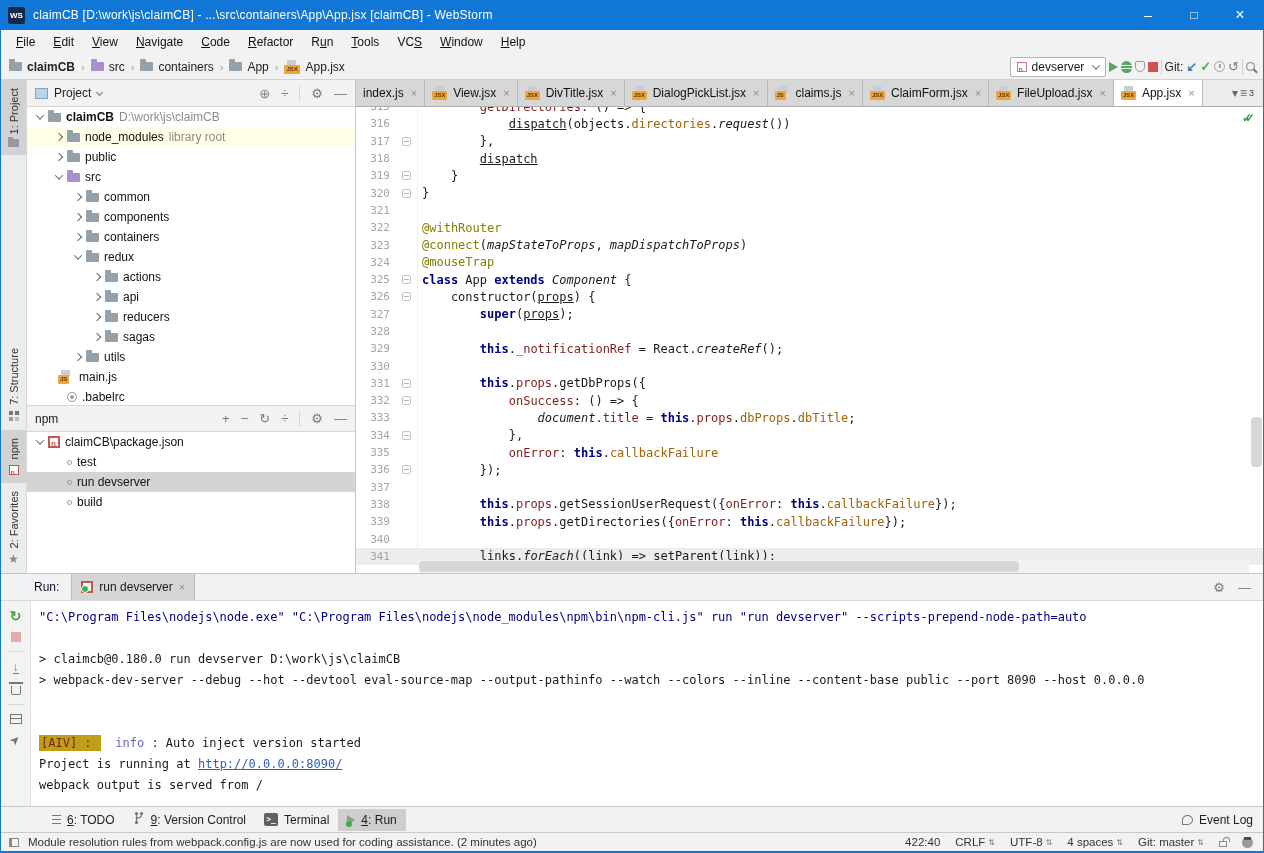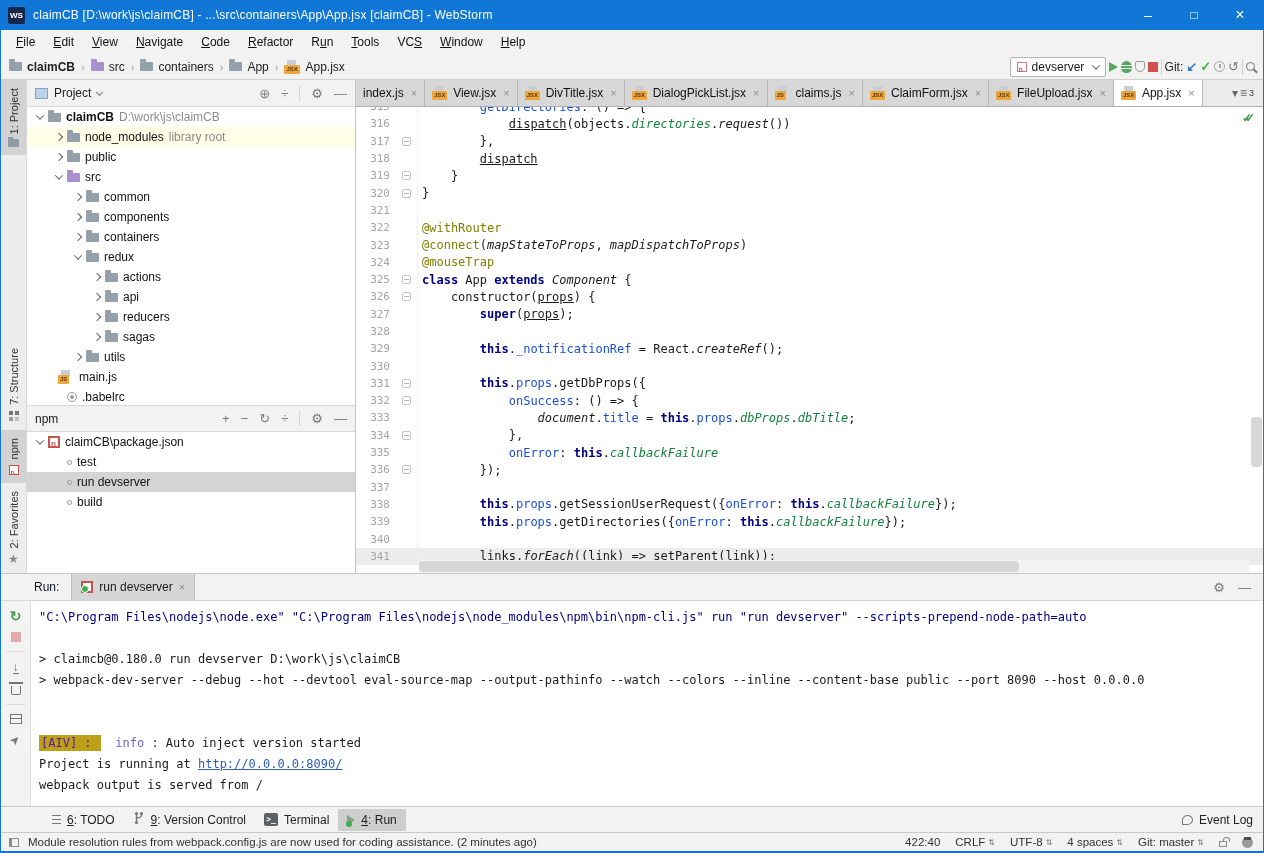--- a/index.html
+++ b/index.html
@@ -103,22 +103,22 @@
   .ed-body{flex:1;position:relative;overflow:hidden}
   .code-lines{position:absolute;top:-9px;left:0;right:0;font-family:"DejaVu Sans Mono",monospace;font-size:12px}
   .cline{height:17.3px;display:flex;align-items:center}
   .cline.hl{background:#ececec}
   .lnum{width:40px;text-align:right;color:#a5a5a5;padding-right:6px;flex:0 0 auto;font-size:11px}
   .fold{width:22px;flex:0 0 auto;display:flex;align-items:center;justify-content:center;border-right:1px solid #efefef;height:100%}
   .fold-mark{width:9px;height:9px;border:1px solid #c3c3c3;border-radius:2px;position:relative;background:#fff}
   .fold-mark::after{content:"";position:absolute;left:1px;right:1px;top:3px;height:1px;background:#b5b5b5}
   .ltext{white-space:pre;padding-left:4px}
   .tk-kw{color:#000080;font-weight:bold}
-  .tk-fld{color:#1d4ed8}
-  .tk-ifld{color:#15803d;font-style:italic}
+  .tk-fld{color:#7f1d1d}
+  .tk-ifld{color:#a16207;}
   .tk-it{font-style:italic}
   .tk-ul{text-decoration:underline}
   .tk-ann{color:#808000}
   .inspect-ok{position:absolute;top:4px;right:15px;color:#3c9a46;font-size:12px;font-weight:bold;letter-spacing:-7px}
   .vscroll{position:absolute;right:1px;top:310px;width:11px;height:50px;background:#d7d7d7;border-radius:4px}
   .hscroll{position:absolute;left:63px;right:14px;bottom:0;height:13px;background:#f2f2f2}
   .hscroll .thumb{position:absolute;left:0;top:1px;width:600px;height:11px;background:#d7d7d7;border-radius:4px}
 
   
   .runpanel{height:233px;border-top:1px solid #c6c6c6;display:flex;flex-direction:column;flex:0 0 auto;background:#fff}
@@ -134,21 +134,21 @@
   .ic-scrollend{color:#777;font-size:12px;line-height:12px;border-bottom:1.5px solid #777}
   .ic-trash{width:10px;height:9px;border:1.3px solid #777;border-top:none;border-radius:0 0 2px 2px;position:relative;margin-top:3px}
   .ic-trash::before{content:"";position:absolute;top:-4px;left:-3px;right:-3px;height:1.5px;background:#777}
   .ic-layout{width:12px;height:10px;border:1.3px solid #777;position:relative}
   .ic-layout::after{content:"";position:absolute;left:0;right:0;top:3px;height:1.3px;background:#777}
   .ic-pin{color:#777;font-size:12px;transform:rotate(-45deg)}
   .console{flex:1;font-family:"DejaVu Sans Mono",monospace;font-size:12px;padding:9px 0 0 8px;overflow:hidden;position:relative;background:#fff}
   .con-line{height:21px;white-space:pre}
   .cs-cmd{color:#000080}
   .cs-info{color:#6767cc}
-  .cs-aiv{background:#bda018;color:#4c1d95;padding:1px 2px}
+  .cs-aiv{background:#bda018;color:#7f1d1d;padding:1px 2px}
   .cs-link{color:#2d5fbf;text-decoration:underline}
 
   
   .bottombar{height:26px;background:#f2f2f2;border-top:1px solid #c9c9c9;display:flex;align-items:center;padding:0 10px 0 42px;flex:0 0 auto}
   .bb-btn{display:flex;align-items:center;gap:6px;padding:4px 9px;color:#222}
   .bb-btn.active{background:#cecece}
   .bb-btn u{text-decoration:underline}
   .bb-right{margin-left:auto;display:flex;align-items:center;gap:6px;color:#222}
   .ic-todo{width:9px;height:1.6px;background:#777;box-shadow:0 4px 0 #777,0 8px 0 #777;margin-bottom:8px}
   .ic-term{width:14px;height:13px;background:#596066;border-radius:2px;color:#fff;font:bold 8px/13px "DejaVu Sans Mono",monospace;text-align:center}

